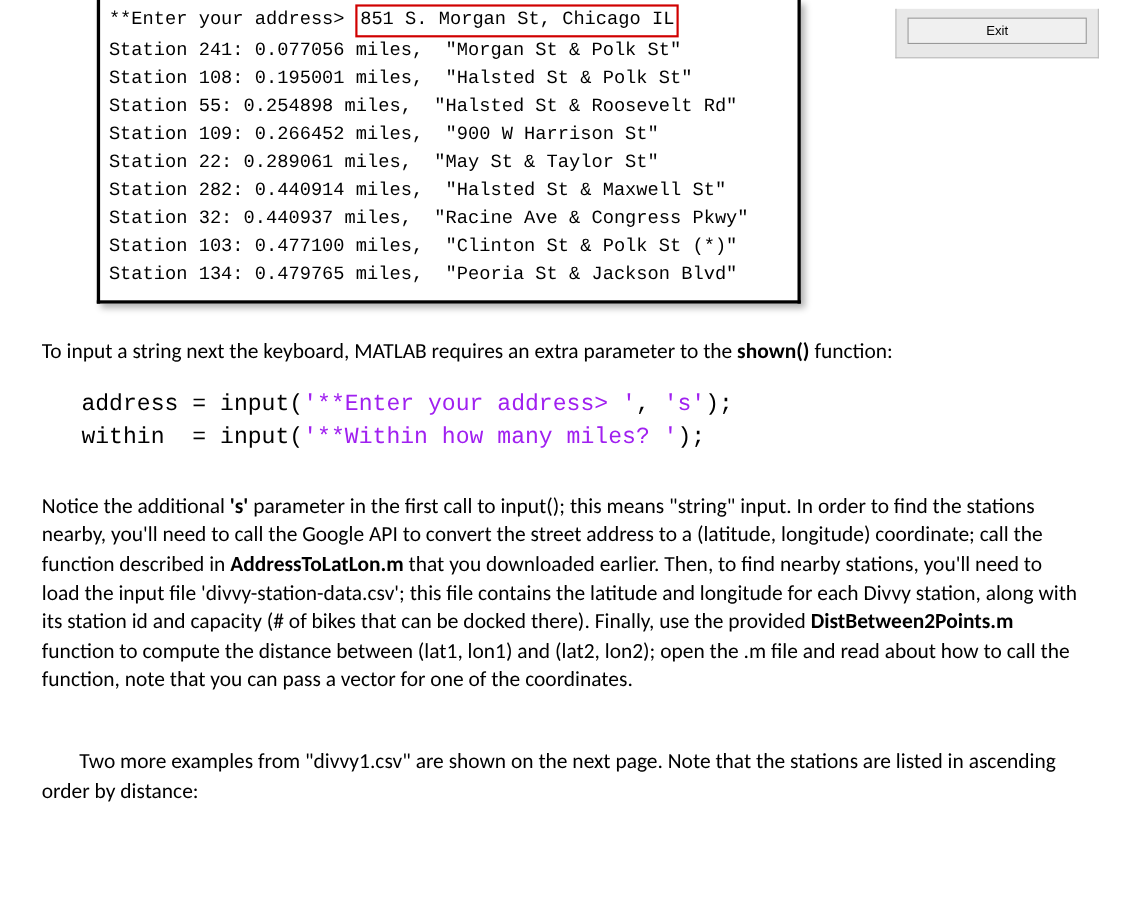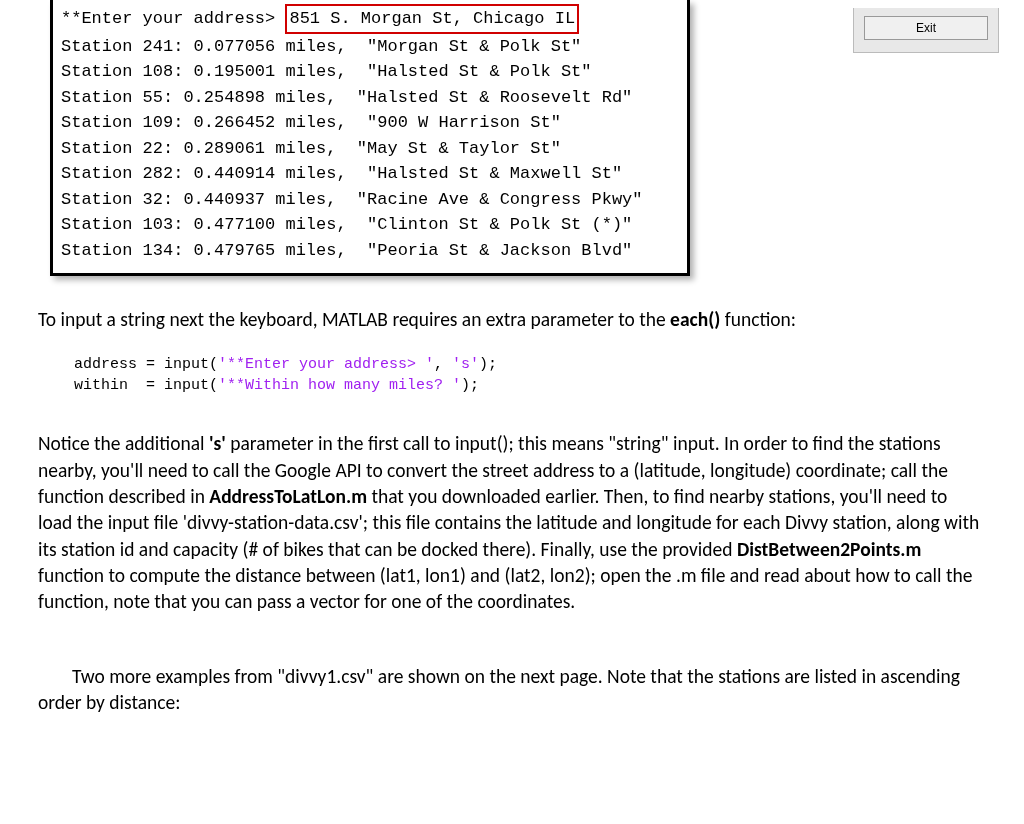--- a/index.html
+++ b/index.html
@@ -11,21 +11,21 @@
       font-family: Arial, sans-serif;
       background: #ffffff;
       width: 1024px;
       height: 824px;
       position: relative;
       padding: 0;
     }
     .top-section {
       display: flex;
       align-items: flex-start;
-      padding: 0 0 0 50px;
+      padding: 0 0 0 88px;
     }
     .console-box {
       background: #ffffff;
       border: 3px solid #000000;
       border-top: none;
       padding: 4px 8px 10px 8px;
       font-family: "Courier New", monospace;
       font-size: 17px;
       line-height: 1.5;
       width: 640px;
@@ -43,21 +43,21 @@
     .exit-button-container {
       margin-left: auto;
       padding-right: 25px;
       padding-top: 8px;
     }
     .exit-area {
       background: #e8e8e8;
       border: 1px solid #bbb;
       border-top: none;
       padding: 8px 10px 12px 10px;
-      width: 146px;
+      width: 185px;
     }
     .exit-button {
       background: #f0f0f0;
       border: 1px solid #999;
       font-size: 12px;
       padding: 4px 0;
       width: 100%;
       text-align: center;
       cursor: pointer;
       font-family: Arial, sans-serif;
@@ -67,21 +67,21 @@
       font-family: Calibri, Arial, sans-serif;
       font-size: 19.5px;
       line-height: 1.35;
       color: #000;
     }
     .body-text p {
       margin-bottom: 18px;
     }
     .code-block {
       font-family: "Courier New", monospace;
-      font-size: 15px;
+      font-size: 21px;
       white-space: pre;
       padding: 4px 0 18px 36px;
       line-height: 1.4;
     }
     .code-purple {
       color: #a020f0;
     }
     .bold {
       font-weight: bold;
     }
@@ -112,21 +112,21 @@
     <div class="console-line">Station 134: 0.479765 miles,  "Peoria St &amp; Jackson Blvd"</div>
   </div>
   <div class="exit-button-container">
     <div class="exit-area">
       <div class="exit-button">Exit</div>
     </div>
   </div>
 </div>
 
 <div class="body-text">
-  <p><span>To input a string next the keyboard, MATLAB requires an extra parameter to the </span><span class="bold">each()</span><span> function:</span></p>
+  <p><span>To input a string next the keyboard, MATLAB requires an extra parameter to the </span><span class="bold">shown()</span><span> function:</span></p>
 
   <div class="code-block"><span>address = input(</span><span class="code-purple">'**Enter your address&gt; '</span><span>, </span><span class="code-purple">'s'</span><span>);</span>
 <span>within  = input(</span><span class="code-purple">'**Within how many miles? '</span><span>);</span></div>
 
   <p class="para-2"><span>Notice the additional </span><span class="bold">'s'</span><span> parameter in the first call to input(); this means "string" input.  In order to find the stations nearby, you'll need to call the Google API to convert the street address to a (latitude, longitude) coordinate; call the function described in </span><span class="bold">AddressToLatLon.m</span><span> that you downloaded earlier.  Then, to find nearby stations, you'll need to load the input file 'divvy-station-data.csv'; this file contains the latitude and longitude for each Divvy station, along with its station id and capacity (# of bikes that can be docked there).  Finally, use the provided </span><span class="bold">DistBetween2Points.m</span><span> function to compute the distance between (lat1, lon1) and (lat2, lon2); open the .m file and read about how to call the function, note that you can pass a vector for one of the coordinates.</span></p>
 
   <p class="indent-para bottom-para">Two more examples from "divvy1.csv" are shown on the next page.  Note that the stations are listed in ascending order by distance:</p>
 </div>
 
 </body></html>

